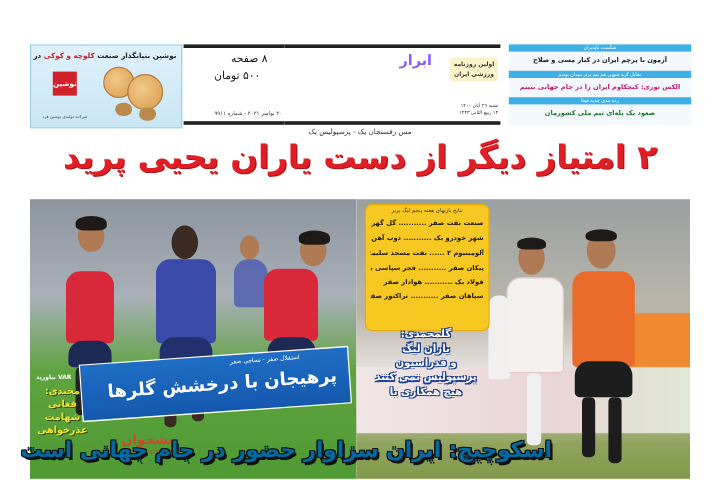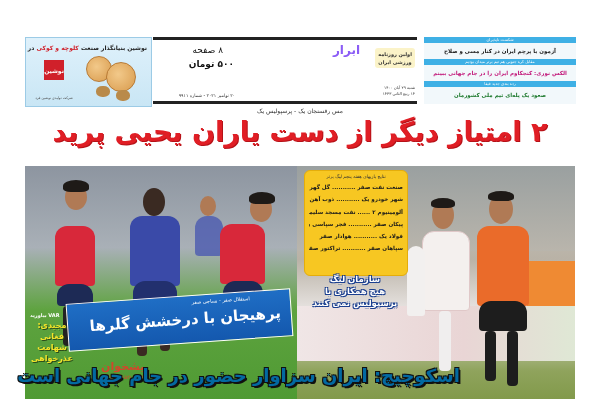--- a/index.html
+++ b/index.html
@@ -10,21 +10,21 @@
   .ad-box { left: 25px; top: 37px; width: 127px; height: 70px; background: linear-gradient(180deg,#dff1fb,#c9e6f5); border: 1px solid #9ccbe6; overflow: hidden; }
   .ad-title { position: absolute; top: 6px; right: 4px; left: 4px; font-size: 6px; font-weight: bold; color: #222; text-align: center; white-space: nowrap; }
   .ad-title .red { color: #d0202a; }
   .ad-logo { position: absolute; left: 18px; top: 22px; width: 20px; height: 20px; background: #d0202a; color: #fff; font-size: 6px; font-weight: bold; display: flex; align-items: center; justify-content: center; }
   .ad-cookie { position: absolute; width: 26px; height: 26px; border-radius: 50%; background: radial-gradient(circle at 40% 40%, #f2c98a, #d89a4c); border: 1px solid #b87a35; }
   .ad-walnut { position: absolute; width: 14px; height: 11px; border-radius: 45%; background: #b98a4a; }
   .ad-foot { position: absolute; left: 6px; bottom: 6px; font-size: 3.5px; color: #444; direction: rtl; width: 44px; text-align: center; }
 
   .price-box { left: 153px; top: 37px; width: 84px; height: 67px; border-top: 3px solid #222; border-bottom: 3px solid #222; }
   .price-pages { position: absolute; top: 5px; right: 14px; font-size: 9px; font-weight: normal; color: #111; }
-  .price-amt { position: absolute; top: 19px; right: 3px; font-size: 9px; font-weight: bold; color: #111; }
+  .price-amt { position: absolute; top: 19px; right: 20px; font-size: 9px; font-weight: normal; color: #111; }
   .price-date { position: absolute; bottom: 3px; right: 2px; font-size: 4.5px; color: #333; white-space: nowrap; }
 
   .masthead { left: 237px; top: 37px; width: 133px; height: 67px; border-top: 3px solid #222; border-bottom: 3px solid #222; }
   .mast-logo { position: absolute; left: 8px; top: 4px; font-size: 40px; font-weight: bold; color: #e01e25; font-style: italic; letter-spacing: -2px; text-shadow: 2px 2px 0 #111, -1px -1px 0 #111, 1px -1px 0 #111, -1px 1px 0 #111; line-height: 1; }
   .mast-small { position: absolute; right: 10px; top: 3px; font-size: 12px; font-weight: bold; color: #8b5cf6; }
 
   .tagline-box { left: 370px; top: 37px; width: 47px; height: 67px; border-top: 3px solid #222; border-bottom: 3px solid #222; }
   .tagline { position: absolute; top: 8px; right: 2px; width: 40px; background: #fbf3c8; font-size: 5px; font-weight: bold; color: #333; text-align: center; line-height: 1.6; padding: 2px 0; border-radius: 3px; }
   .pub-date { position: absolute; bottom: 4px; right: 2px; font-size: 4px; color: #333; line-height: 1.5; text-align: right; white-space: nowrap; }
 
@@ -161,23 +161,25 @@
   <div class="results-title">نتایج بازیهای هفته پنجم لیگ برتر</div>
   <div class="result-row">صنعت نفت صفر ........... گل گهر صفر</div>
   <div class="result-row">شهر خودرو یک ........... ذوب آهن ۲</div>
   <div class="result-row">آلومینیوم ۲ ...... نفت مسجد سلیمان یک</div>
   <div class="result-row">پیکان صفر ........... فجر سپاسی یک</div>
   <div class="result-row">فولاد یک ........... هوادار صفر</div>
   <div class="result-row">سپاهان صفر ........... تراکتور صفر</div>
 </div>
 
 <div class="abs quote-right">
-  <div>سازمان لیگ</div>
+  <div>گلمحمدی:</div>
+  <div>یاران لیگ</div>
+  <div>و فدراسیون</div>
+  <div>پرسپولیس نمی کنند</div>
   <div>هیچ همکاری با</div>
-  <div>پرسپولیس نمی کنند</div>
 </div>
 
 <div class="abs blue-banner">
   <div class="banner-sub">استقلال صفر - نساجی صفر</div>
   <div class="banner-main">پرهیجان با درخشش گلرها</div>
 </div>
 
 <div class="abs var-label">VAR بیاورید</div>
 <div class="abs quote-left">
   <div>مجیدی:</div>

